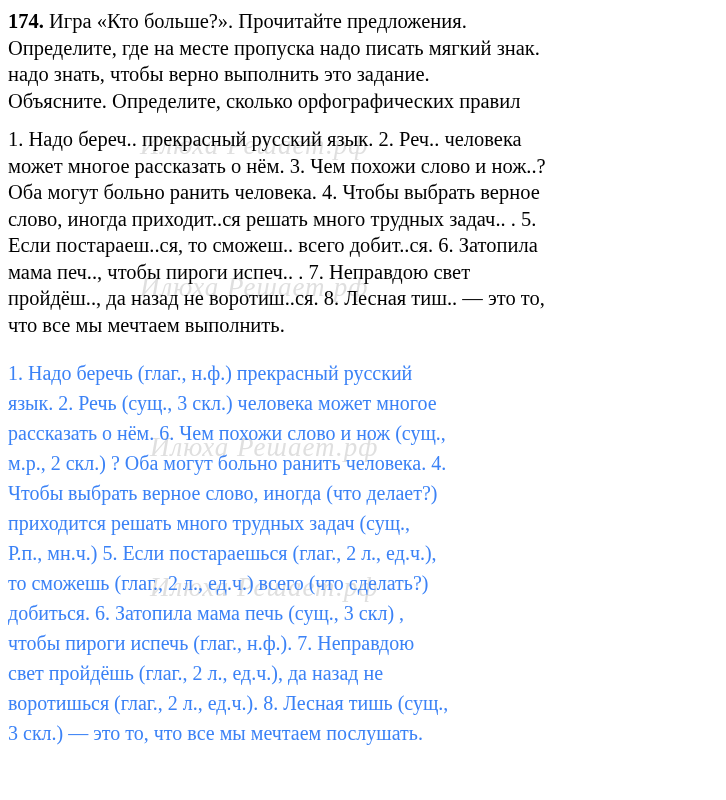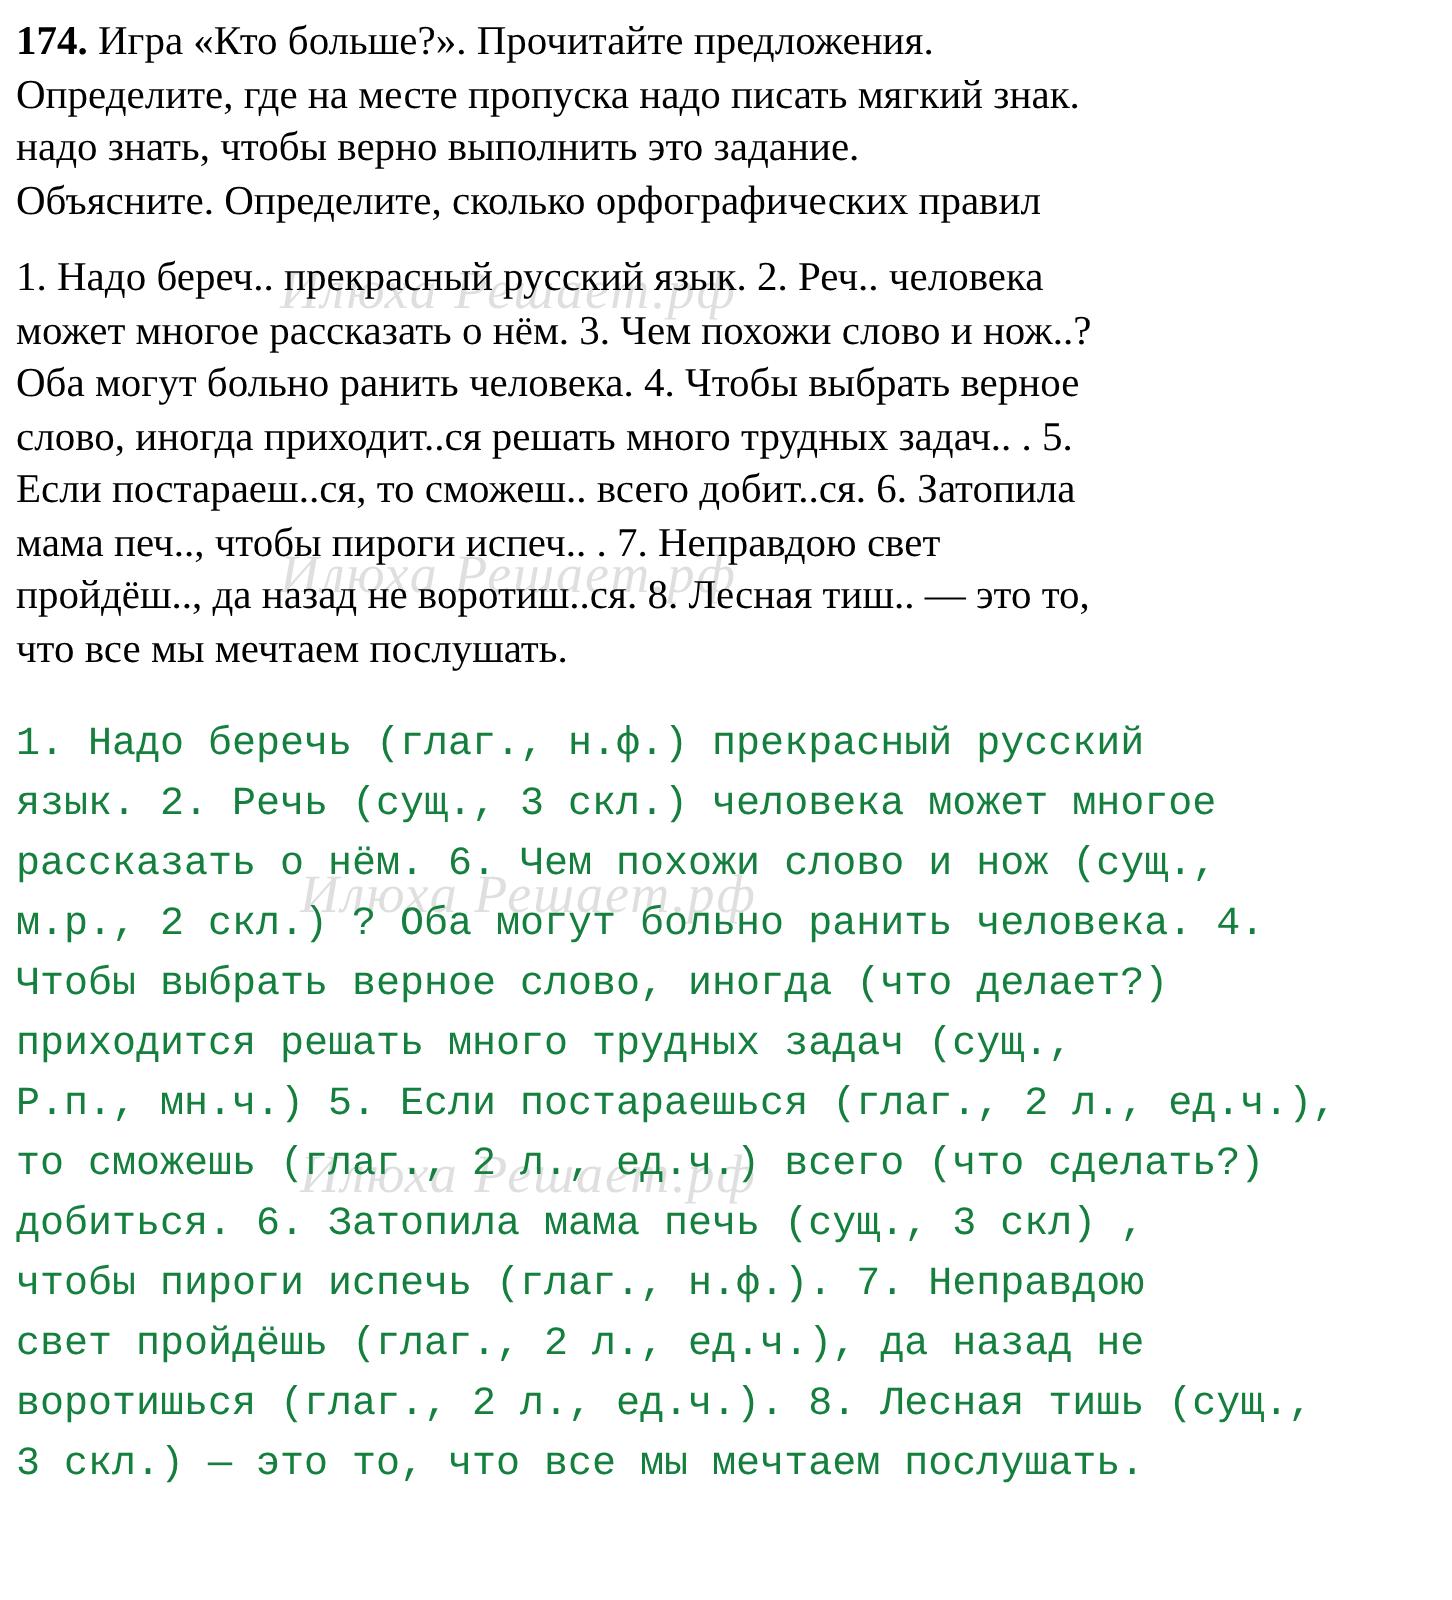--- a/index.html
+++ b/index.html
@@ -50,24 +50,24 @@
     z-index: 2;
   }
   .task-num { font-weight: 700; }
 
   .task p { margin: 0; }
 
   .gap { height: 12px; }
 
   
   .answer {
-    font-family: Liberation Mono, monospace;
+    font-family: Liberation Serif, serif;
     font-size: 20px;
     line-height: 30px;
-    color: #15803d;
+    color: #3b82f6;
     position: relative;
     z-index: 2;
     margin-top: 20px;
   }
   .answer p { margin: 0; }
 </style>
 </head>
 <body>
 
 <div class="page">
@@ -88,21 +88,21 @@
 
     <div class="gap"></div>
 
     <p>1. Надо береч.. прекрасный русский язык. 2. Реч.. человека</p>
     <p>может многое рассказать о нём. 3. Чем похожи слово и нож..?</p>
     <p>Оба могут больно ранить человека. 4. Чтобы выбрать верное</p>
     <p>слово, иногда приходит..ся решать много трудных задач.. . 5.</p>
     <p>Если постараеш..ся, то сможеш.. всего добит..ся. 6. Затопила</p>
     <p>мама печ.., чтобы пироги испеч.. . 7. Неправдою свет</p>
     <p>пройдёш.., да назад не воротиш..ся. 8. Лесная тиш.. — это то,</p>
-    <p>что все мы мечтаем послушать.</p>
+    <p>что все мы мечтаем выполнить.</p>
   </div>
 
   <div class="answer">
     <p>1. Надо беречь (глаг., н.ф.) прекрасный русский</p>
     <p>язык. 2. Речь (сущ., 3 скл.) человека может многое</p>
     <p>рассказать о нём. 6. Чем похожи слово и нож (сущ.,</p>
     <p>м.р., 2 скл.) ? Оба могут больно ранить человека. 4.</p>
     <p>Чтобы выбрать верное слово, иногда (что делает?)</p>
     <p>приходится решать много трудных задач (сущ.,</p>
     <p>Р.п., мн.ч.) 5. Если постараешься (глаг., 2 л., ед.ч.),</p>

